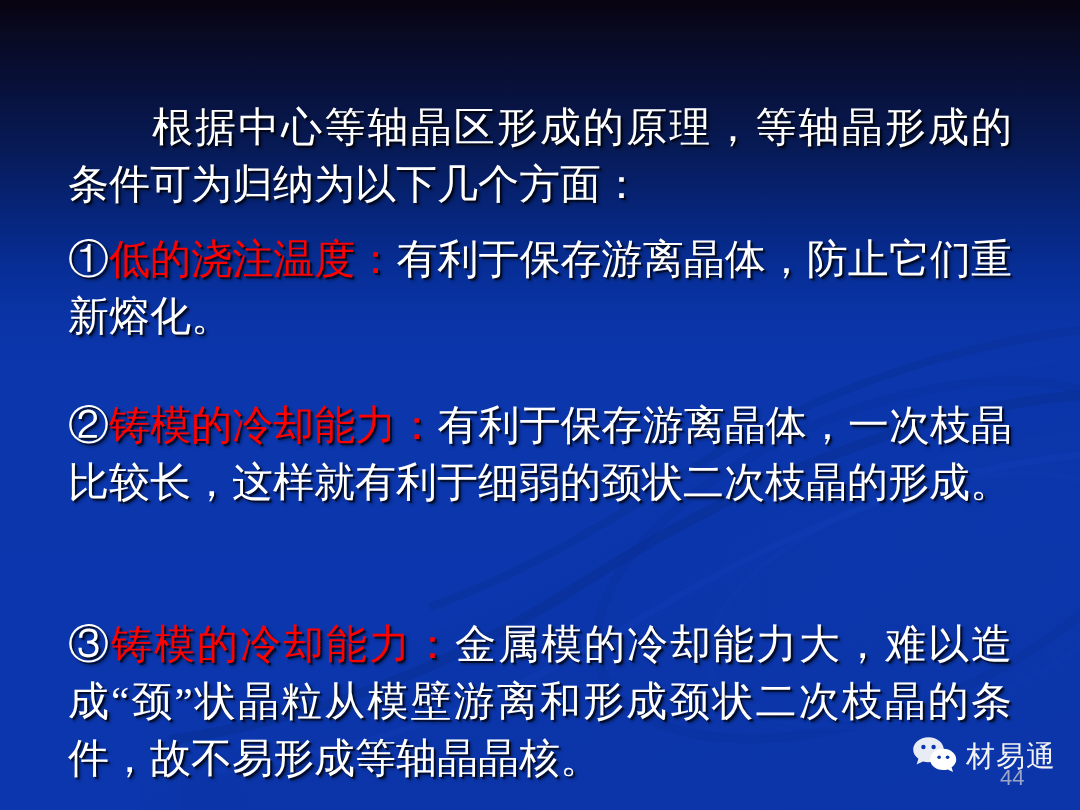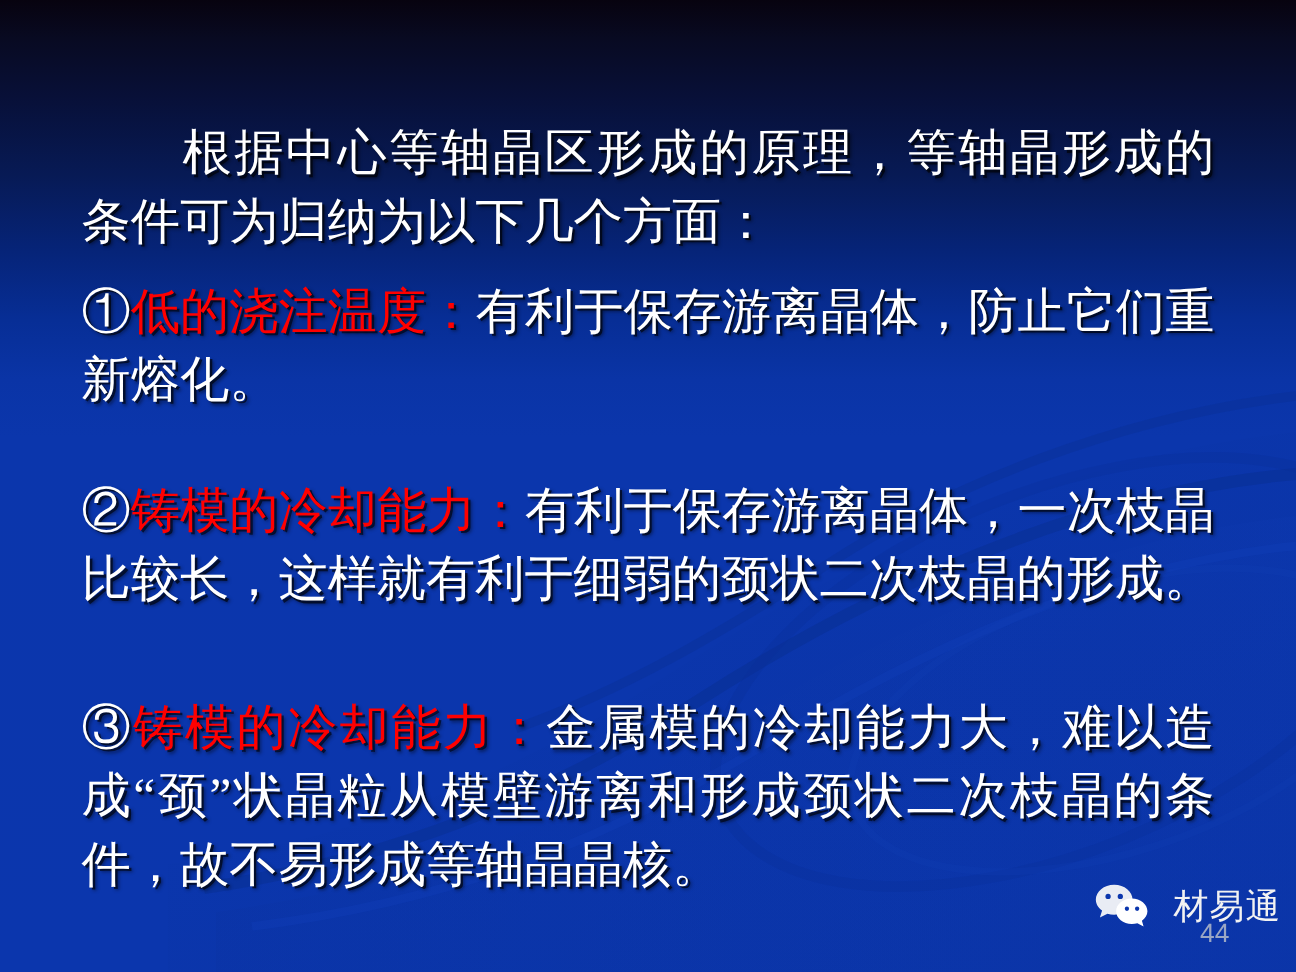--- a/index.html
+++ b/index.html
@@ -62,41 +62,41 @@
     text-shadow:
        2px 2px 0 rgba(0,0,0,0.62),
        3px 3px 3px rgba(0,0,0,0.45);
     white-space: pre-wrap;
     word-break: break-all;
   }
 
   .p-intro  { top: 58px;  text-indent: 84px; }
   .p-item1  { top: 190px; }
   .p-item2  { top: 356px; }
-  .p-item3  { top: 546px; margin-top: 32px; }
+  .p-item3  { top: 584px; margin-top: 32px; }
 
   .marker {
     color: #ffffff;
   }
 
   .red {
     color: #ff0000;
     text-shadow:
        2px 2px 0 rgba(0,0,0,0.60),
        3px 3px 3px rgba(0,0,0,0.42);
   }
 
   
   .watermark {
     position: absolute;
     left: 912px;
     top: 735px;
     display: flex;
     align-items: center;
-    gap: 20px;
+    gap: 8px;
   }
 
   .wechat-icon {
     width: 46px;
     height: 42px;
     display: block;
     flex: none;
   }
 
   .wm-text {

